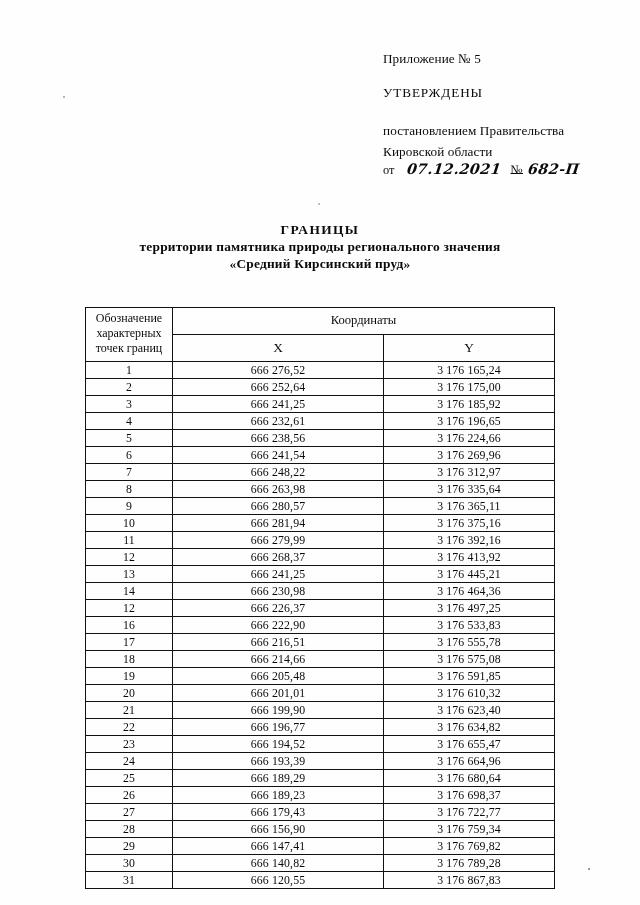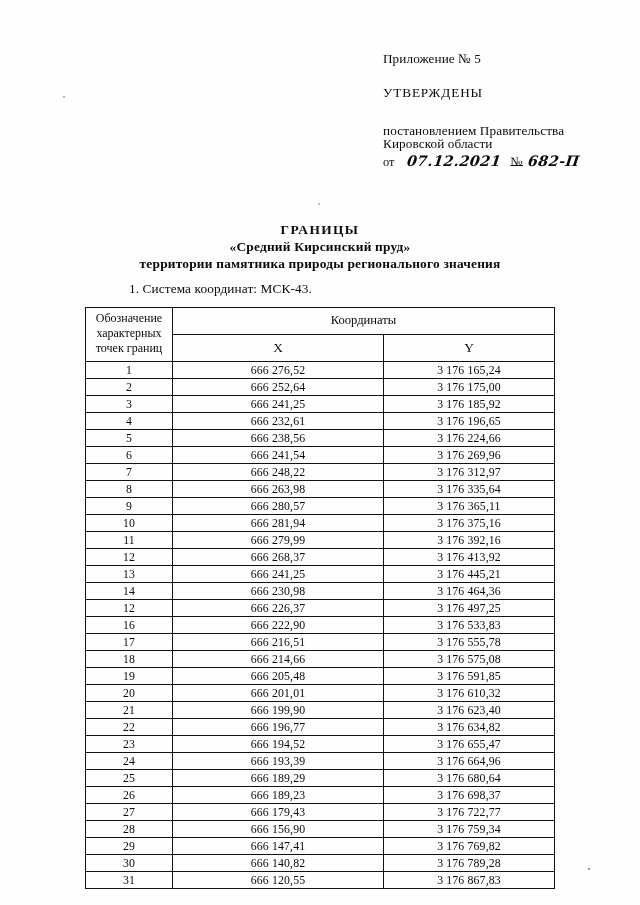--- a/index.html
+++ b/index.html
@@ -35,21 +35,21 @@
   }
   .approval-line {
     white-space: nowrap;
     letter-spacing: 0.1px;
   }
   .appendix-line { margin-bottom: 21px; }
   .approved-line {
     margin-bottom: 24px;
     letter-spacing: 0.9px;
   }
-  .resolution-line-1 { margin-bottom: 0; }
+  .resolution-line-1 { margin-bottom: 8px; }
   .resolution-line-2 { margin-bottom: 3px; }
 
   .date-row {
     display: flex;
     align-items: baseline;
     white-space: nowrap;
   }
   .date-prefix {
     font-size: 12.4px;
     margin-right: 13px;
@@ -183,25 +183,24 @@
     <div class="date-row">
       <span class="date-prefix">от</span>
       <span class="handwritten hw-date">07.12.2021</span>
       <span class="hw-no">№</span>
       <span class="handwritten">682-П</span>
     </div>
   </div>
 
   <div class="title-block">
     <div class="title-main">ГРАНИЦЫ</div>
+    <div>территории памятника природы регионального значения</div>
     <div>«Средний Кирсинский пруд»</div>
-    <div>территории памятника природы регионального значения</div>
   </div>
 
-  <div class="coord-system">1. Система координат: МСК-43.</div>
 
   <table class="coord-table">
     <colgroup>
       <col class="col-point">
       <col class="col-x">
       <col class="col-y">
     </colgroup>
     <thead>
       <tr>
         <th class="head-point" rowspan="2">Обозначение характерных точек границ</th>

